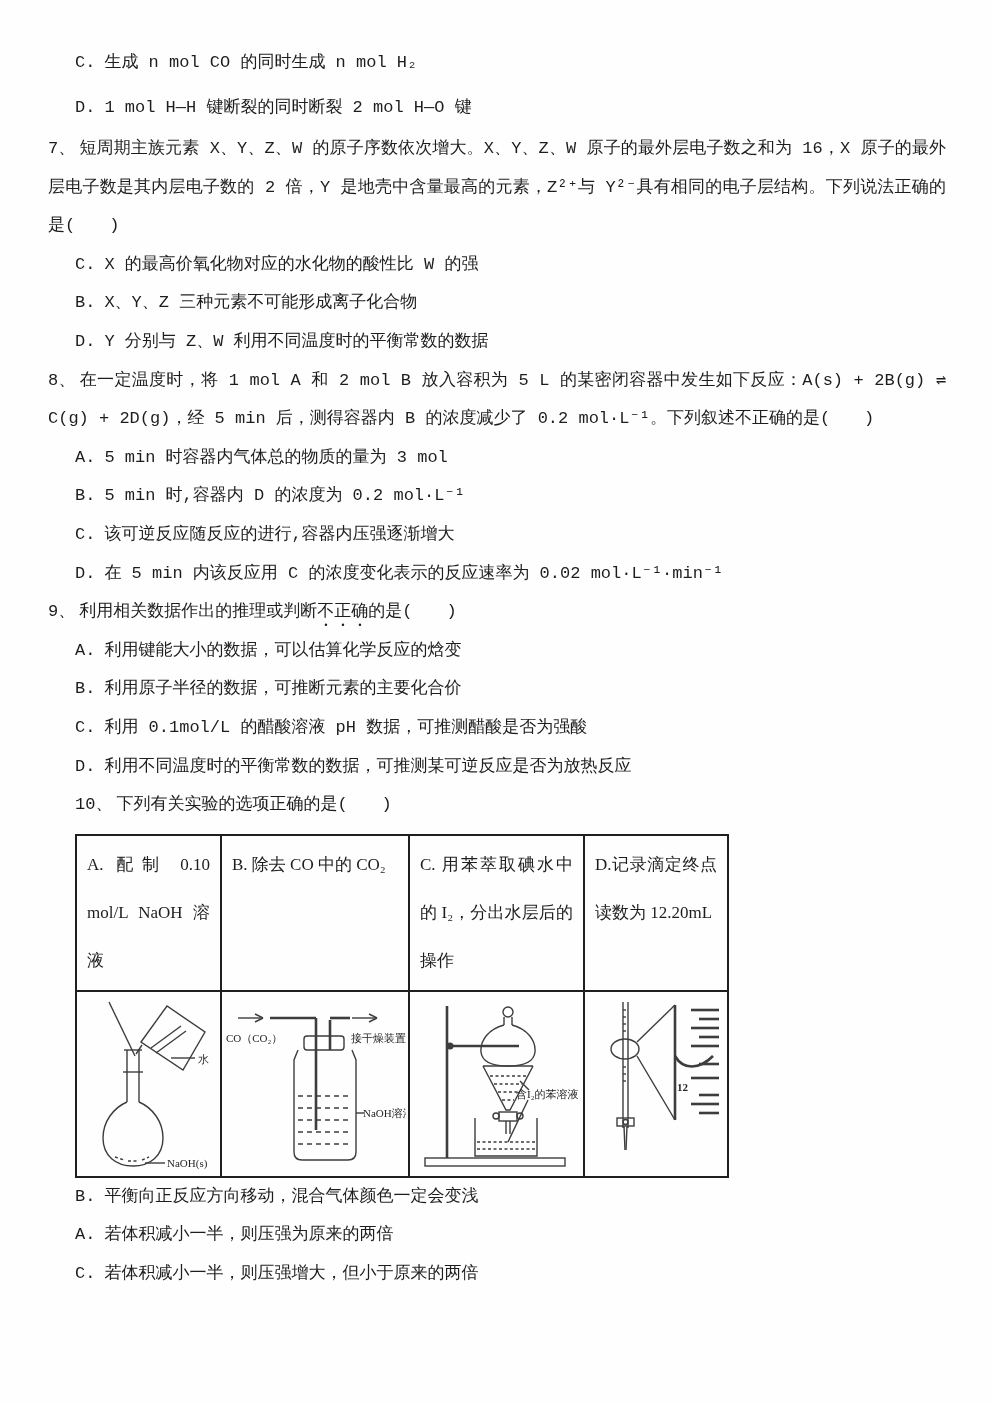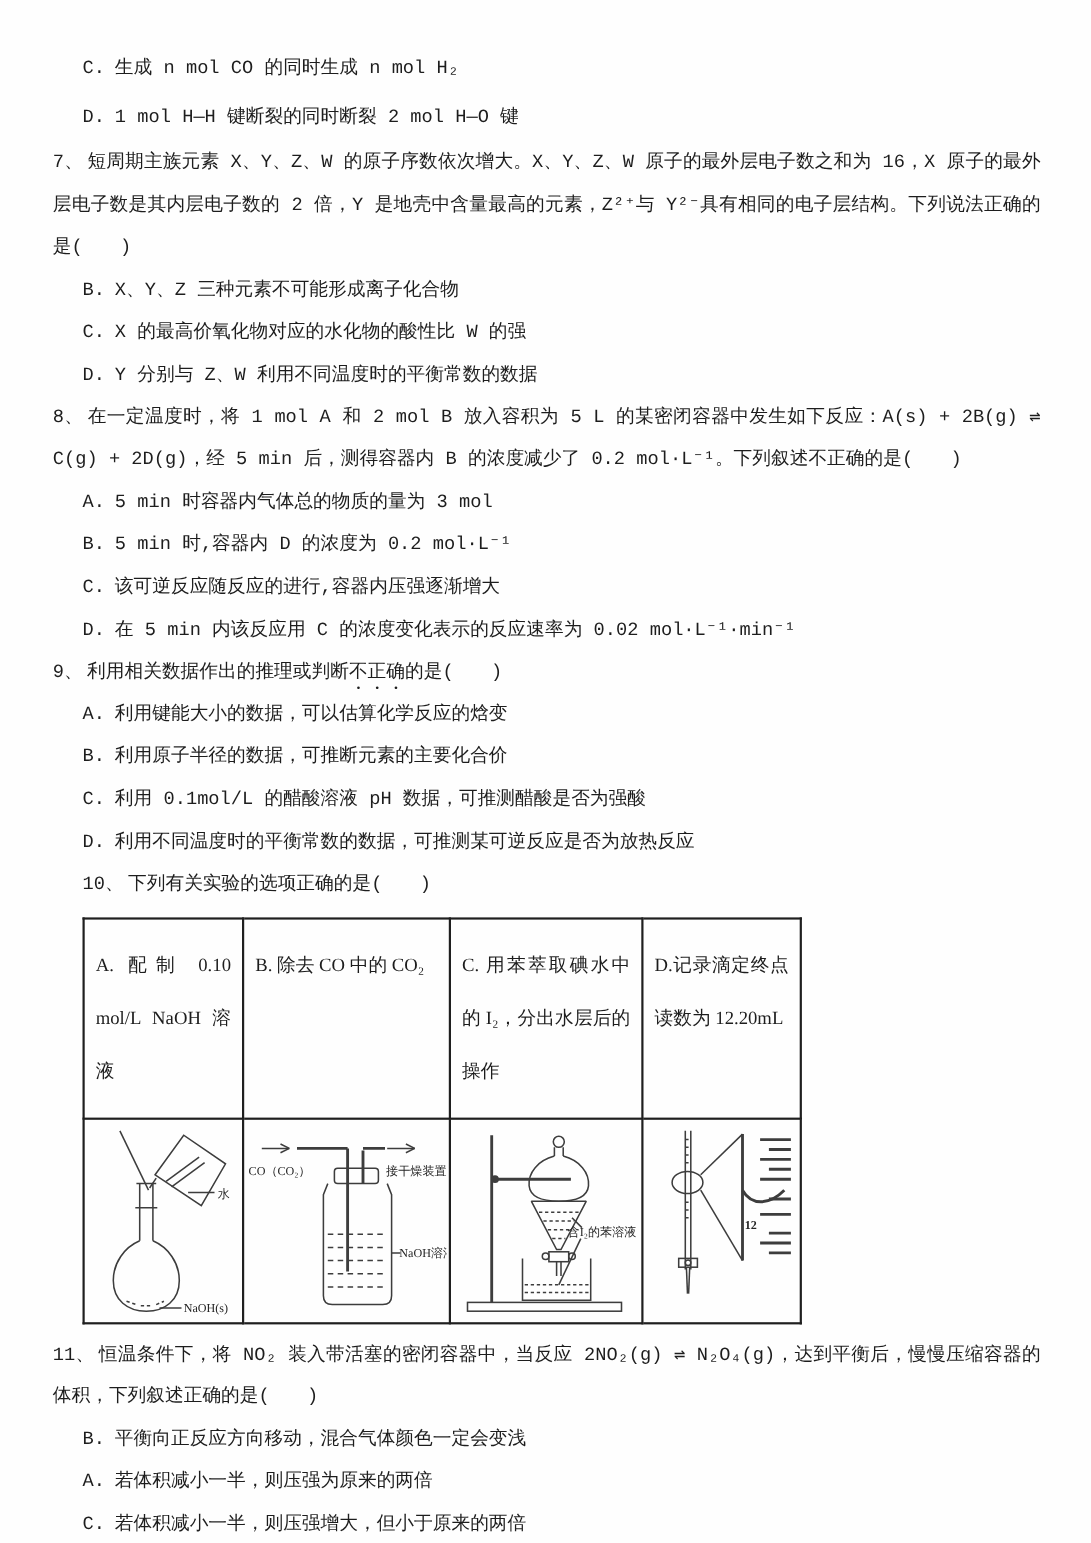--- a/index.html
+++ b/index.html
@@ -30,21 +30,21 @@
   }
   table.exp{
     border-collapse:collapse;
     table-layout:fixed;
     width:652px;
     margin:9px 0 0 27px;
   }
   table.exp td{
     border:2px solid #1f1f1f;
     vertical-align:top;
-    padding:18px 10px;
+    padding:5px 10px;
     line-height:48px;
     text-align:justify;
   }
   table.exp tr.diag td{height:184px;padding:0;text-align:left;}
   table.exp svg{display:block;margin:0 auto;}
   svg *{stroke:#3d3d3d;stroke-width:1.4;fill:none;}
   svg text{stroke:none;fill:#252525;font-family:"Liberation Serif","DejaVu Serif","DejaVu Sans",serif;font-size:11px;}
   svg .thick{stroke-width:2.6;}
   svg .filldark{fill:#3d3d3d;stroke:none;}
   svg .dash{stroke-dasharray:5 4;}
@@ -60,23 +60,23 @@
 
       <p class="opt"><span class="lab">C.</span><span>生成 n mol CO 的同时生成 n mol H₂</span></p>
 
       <p class="opt"><span class="lab">D.</span><span>1 mol H—H 键断裂的同时断裂 2 mol H—O 键</span></p>
     </div>
 
   <p class="stem"><span class="qnum">7、</span><span>短周期主族元素 X、Y、Z、W 的原子序数依次增大。X、Y、Z、W 原子的最外层电子数之和为 16，X 原子的最外层电子数是其内层电子数的 2 倍，Y 是地壳中含量最高的元素，Z²⁺与 Y²⁻具有相同的电子层结构。下列说法正确的是(　　)</span></p>
   <div class="optlist">
 
 
+      <p class="opt"><span class="lab">C.</span><span>X 的最高价氧化物对应的水化物的酸性比 W 的强</span></p>
+
       <p class="opt"><span class="lab">B.</span><span>X、Y、Z 三种元素不可能形成离子化合物</span></p>
-
-      <p class="opt"><span class="lab">C.</span><span>X 的最高价氧化物对应的水化物的酸性比 W 的强</span></p>
 
       <p class="opt"><span class="lab">D.</span><span>Y 分别与 Z、W 利用不同温度时的平衡常数的数据</span></p>
     </div>
 
   <p class="stem"><span class="qnum">8、</span><span>在一定温度时，将 1 mol A 和 2 mol B 放入容积为 5 L 的某密闭容器中发生如下反应：A(s) + 2B(g) ⇌ C(g) + 2D(g)，经 5 min 后，测得容器内 B 的浓度减少了 0.2 mol·L⁻¹。下列叙述不正确的是(　　)</span></p>
   <div class="optlist">
 
       <p class="opt"><span class="lab">A.</span><span>5 min 时容器内气体总的物质的量为 3 mol</span></p>
 
       <p class="opt"><span class="lab">B.</span><span>5 min 时,容器内 D 的浓度为 0.2 mol·L⁻¹</span></p>
@@ -246,21 +246,20 @@
             <line x1="104" y1="112" x2="132" y2="112" class="thick"></line>
             <line x1="112" y1="121" x2="132" y2="121" class="thick"></line>
           </g>
           <text x="90" y="99" font-size="13" font-weight="bold">12</text>
         </svg>
       </td>
     </tr>
   </tbody>
     </table>
 
-  <p class="stem q11"><span class="qnum">11、</span><span>恒温条件下，将 NO₂ 装入带活塞的密闭容器中，当反应 2NO₂(g) ⇌ N₂O₄(g)，达到平衡后，慢慢压缩容器的体积，下列叙述正确的是(　　)</span></p>
   <div class="optlist">
 
       <p class="opt"><span class="lab">B.</span><span>平衡向正反应方向移动，混合气体颜色一定会变浅</span></p>
 
       <p class="opt"><span class="lab">A.</span><span>若体积减小一半，则压强为原来的两倍</span></p>
 
       <p class="opt"><span class="lab">C.</span><span>若体积减小一半，则压强增大，但小于原来的两倍</span></p>
     </div>
 
 </div>

